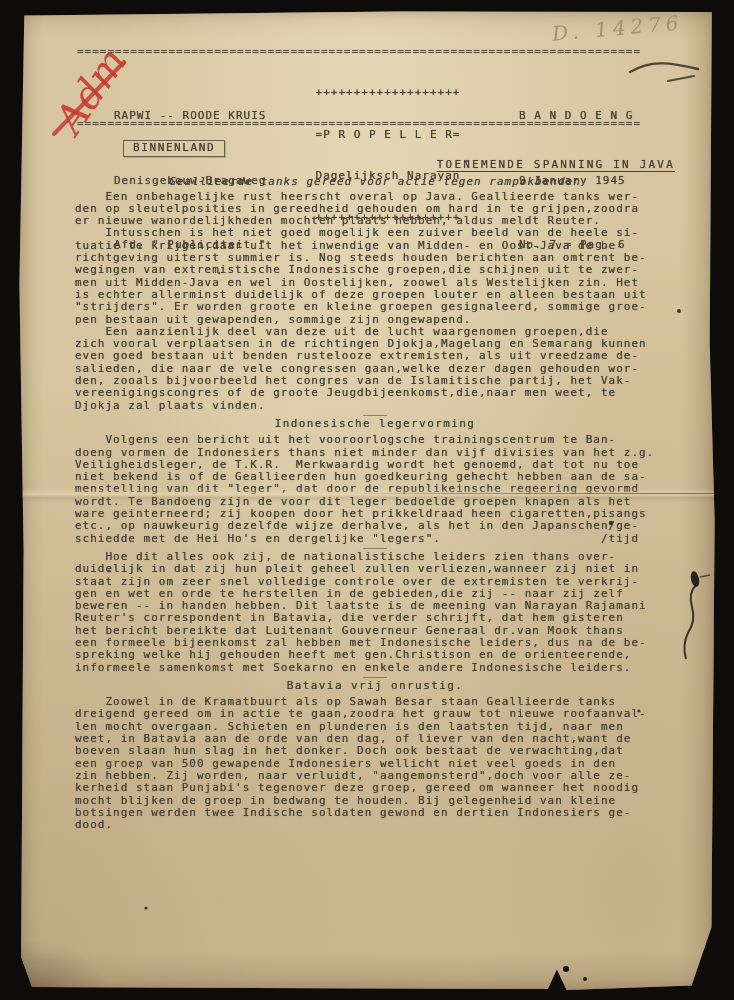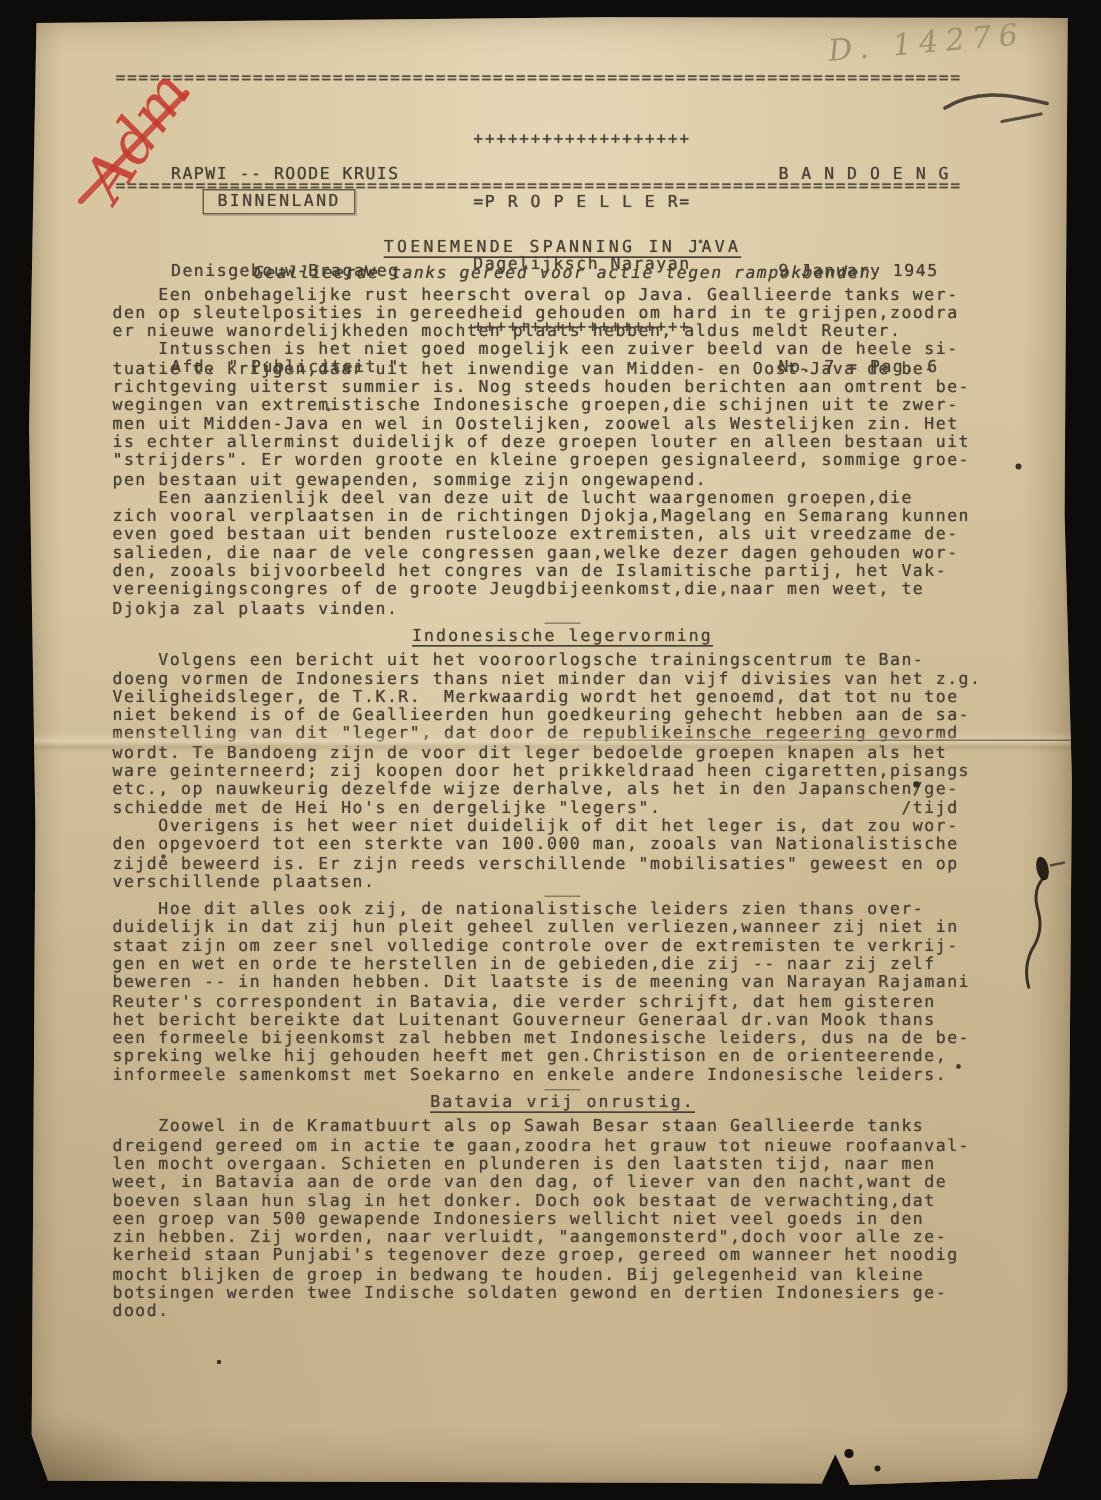--- a/index.html
+++ b/index.html
@@ -22,29 +22,29 @@
   .tw{color:#474136;letter-spacing:1.0px;font-size:11px;line-height:12.3px;
       text-shadow:0 0 0.7px rgba(66,58,44,0.75);}
   .rule{position:absolute;left:59px;white-space:pre;color:rgba(74,66,52,0.72);}
   .rule-top{top:36px;}
   .rule-bottom{top:108px;}
   .mast-org{position:absolute;left:96px;top:52px;line-height:21.5px;white-space:pre;}
   .mast-banner{position:absolute;left:294px;top:48px;width:152px;line-height:13.9px;text-align:center;white-space:pre;}
   .mast-issue{position:absolute;left:501px;top:52px;line-height:21.5px;white-space:pre;}
   .sp-wide{letter-spacing:1.0px;text-align:right;}
 
-  .rubric-box{position:absolute;left:105px;top:116px;padding:1px 9px 2px;
+  .rubric-box{position:absolute;left:105px;top:130px;padding:1px 9px 2px;
       border:1px solid rgba(72,64,50,0.78);box-shadow:1px 1px 0 rgba(72,64,50,0.25);
-      letter-spacing:1.6px;margin-left:12px;}
+      letter-spacing:1.6px;}
   .column{position:absolute;left:57px;top:149px;width:600px;}
-  .headline{text-align:center;letter-spacing:2.2px;text-decoration:underline;
+  .headline{text-align:right;letter-spacing:2.2px;text-decoration:underline;
       text-underline-offset:3px;text-decoration-thickness:1px;margin:0 0 5px;}
   .subhead{text-align:center;margin:0 0 2px;font-style:italic;}
   .para{white-space:pre;margin:0;}
-  .xhead{text-align:center;letter-spacing:1.4px;text-decoration:underline;
+  .xhead{text-align:center;letter-spacing:1.4px;
       text-underline-offset:3px;text-decoration-thickness:1px;margin:1px 0 4px;}
   .tick{width:24px;height:0;border-top:1px solid rgba(74,66,52,0.55);margin:3px auto 2px;}
 
   
   .red-mark{position:absolute;left:40px;top:42px;width:104px;height:104px;}
   .red-mark text{font-family:"DejaVu Serif",serif;font-style:italic;font-size:40px;
       fill:#c6392e;opacity:0.88;}
   .pencil{position:absolute;left:552px;top:16px;transform:rotate(-5deg);
       font-family:"DejaVu Serif",serif;font-style:italic;font-size:20px;
       color:rgba(158,142,112,0.95);letter-spacing:5px;}
@@ -121,24 +121,20 @@
       <div class="tw xhead">Indonesische legervorming</div>
       <p class="tw para">    Volgens een bericht uit het vooroorlogsche trainingscentrum te Ban-
 doeng vormen de Indonesiers thans niet minder dan vijf divisies van het z.g.
 Veiligheidsleger, de T.K.R.  Merkwaardig wordt het genoemd, dat tot nu toe
 niet bekend is of de Geallieerden hun goedkeuring gehecht hebben aan de sa-
 menstelling van dit "leger", dat door de republikeinsche regeering gevormd
 wordt. Te Bandoeng zijn de voor dit leger bedoelde groepen knapen als het
 ware geinterneerd; zij koopen door het prikkeldraad heen cigaretten,pisangs
 etc., op nauwkeurig dezelfde wijze derhalve, als het in den Japanschen/ge-
 schiedde met de Hei Ho's en dergelijke "legers".                     /tijd</p>
-      <p class="tw para">    Overigens is het weer niet duidelijk of dit het leger is, dat zou wor-
-den opgevoerd tot een sterkte van 100.000 man, zooals van Nationalistische
-zijde beweerd is. Er zijn reeds verschillende "mobilisaties" geweest en op
-verschillende plaatsen.</p>
 
       <div class="tick"></div>
       <p class="tw para">    Hoe dit alles ook zij, de nationalistische leiders zien thans over-
 duidelijk in dat zij hun pleit geheel zullen verliezen,wanneer zij niet in
 staat zijn om zeer snel volledige controle over de extremisten te verkrij-
 gen en wet en orde te herstellen in de gebieden,die zij -- naar zij zelf
 beweren -- in handen hebben. Dit laatste is de meening van Narayan Rajamani
 Reuter's correspondent in Batavia, die verder schrijft, dat hem gisteren
 het bericht bereikte dat Luitenant Gouverneur Generaal dr.van Mook thans
 een formeele bijeenkomst zal hebben met Indonesische leiders, dus na de be-

